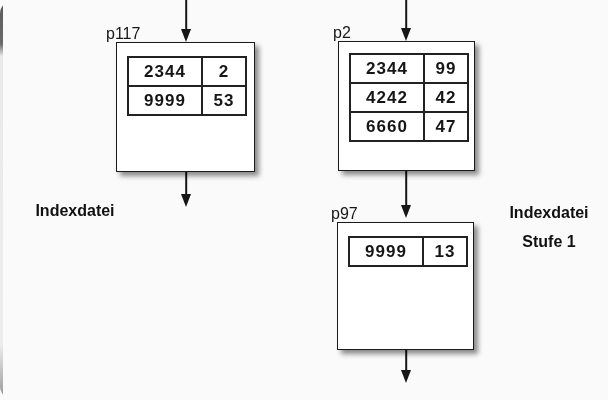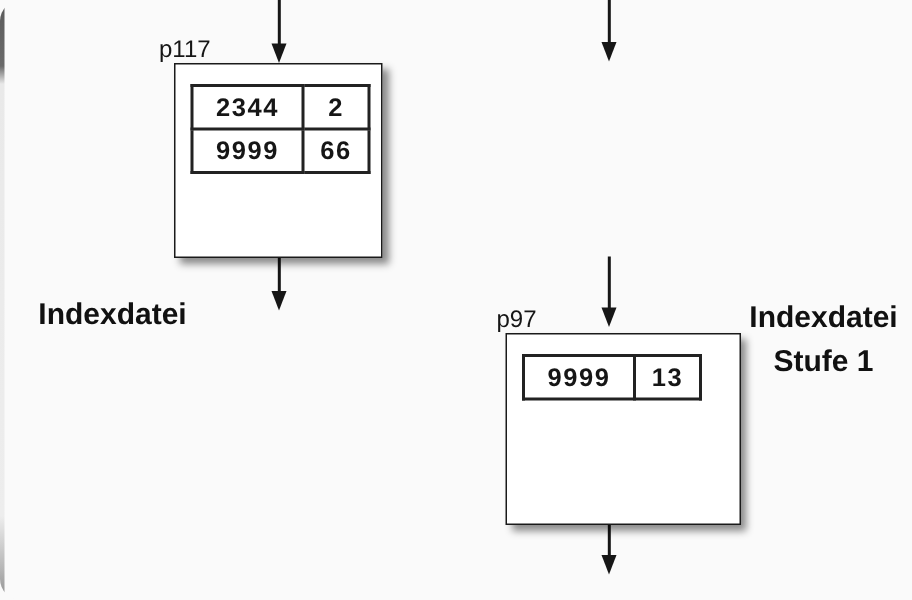--- a/index.html
+++ b/index.html
@@ -76,21 +76,21 @@
     transform: translateX(-50%);
     width: 0; height: 0;
     border-left: 5.5px solid transparent;
     border-right: 5.5px solid transparent;
     border-top: 13px solid #161616;
   }
   .side-label {
     position: absolute;
     width: 130px;
     text-align: center;
-    font-size: 20px;
+    font-size: 16px;
     font-weight: 700;
     line-height: 29px;
     color: #111111;
   }
 </style>
 </head>
 <body>
 
 <div class="stage">
 
@@ -120,28 +120,47 @@
   <div class="node" style="left:116px; top:42px; width:139px; height:130px;">
     <div class="node-label">p117</div>
     <table class="keytable">
       <tbody>
           <tr>
         <td class="key">2344</td>
         <td class="ptr">2</td>
       </tr>
       <tr>
         <td class="key">9999</td>
-        <td class="ptr">66</td>
+        <td class="ptr">53</td>
       </tr>
     </tbody>
       </table>
   </div>
 
+  <div class="node" style="left:338px; top:41px; width:137px; height:130px;">
+    <div class="node-label" style="left:-6px;">p2</div>
+    <table class="keytable" style="margin-top:11px;">
+      <tbody>
+          <tr>
+        <td class="key">2344</td>
+        <td class="ptr">99</td>
+      </tr>
+      <tr>
+        <td class="key">4242</td>
+        <td class="ptr">42</td>
+      </tr>
+      <tr>
+        <td class="key">6660</td>
+        <td class="ptr">47</td>
+      </tr>
+    </tbody>
+      </table>
+  </div>
 
-  <div class="node" style="left:337px; top:222px; width:157px; height:128px;">
+  <div class="node" style="left:337px; top:222px; width:137px; height:128px;">
     <div class="node-label" style="left:-7px;">p97</div>
     <table class="keytable">
       <tbody>
           <tr>
         <td class="key">9999</td>
         <td class="ptr">13</td>
       </tr>
     </tbody>
       </table>
   </div>

